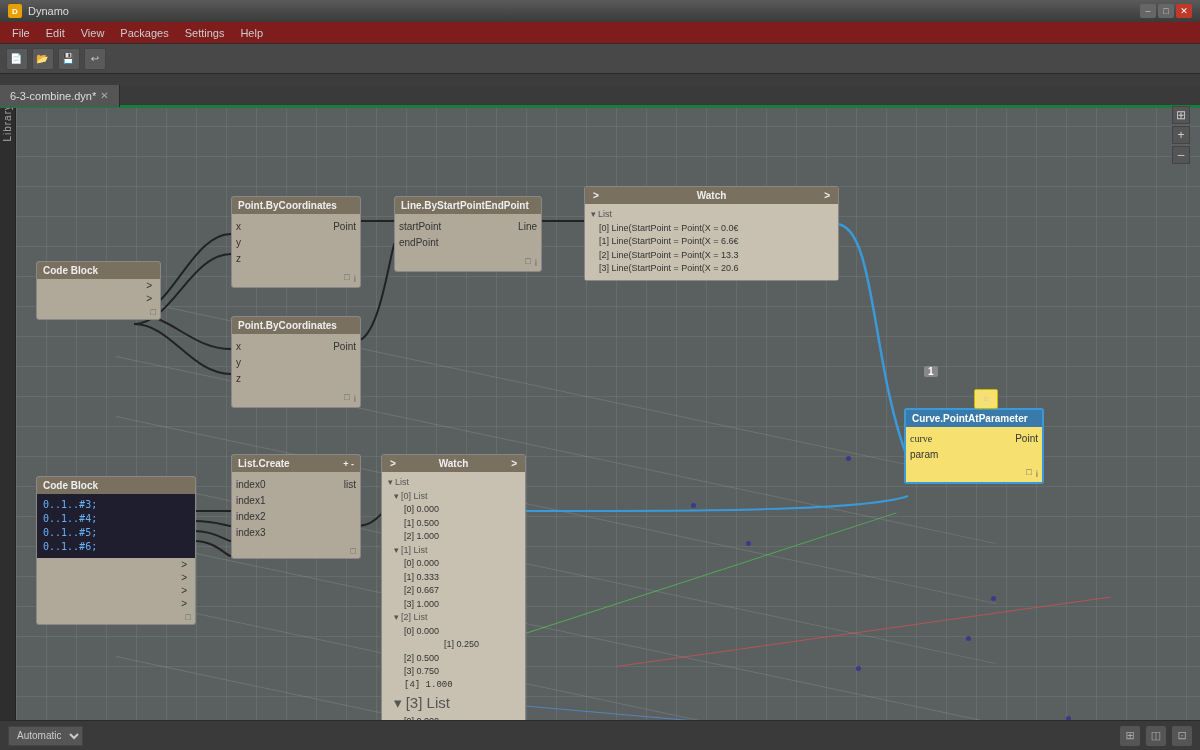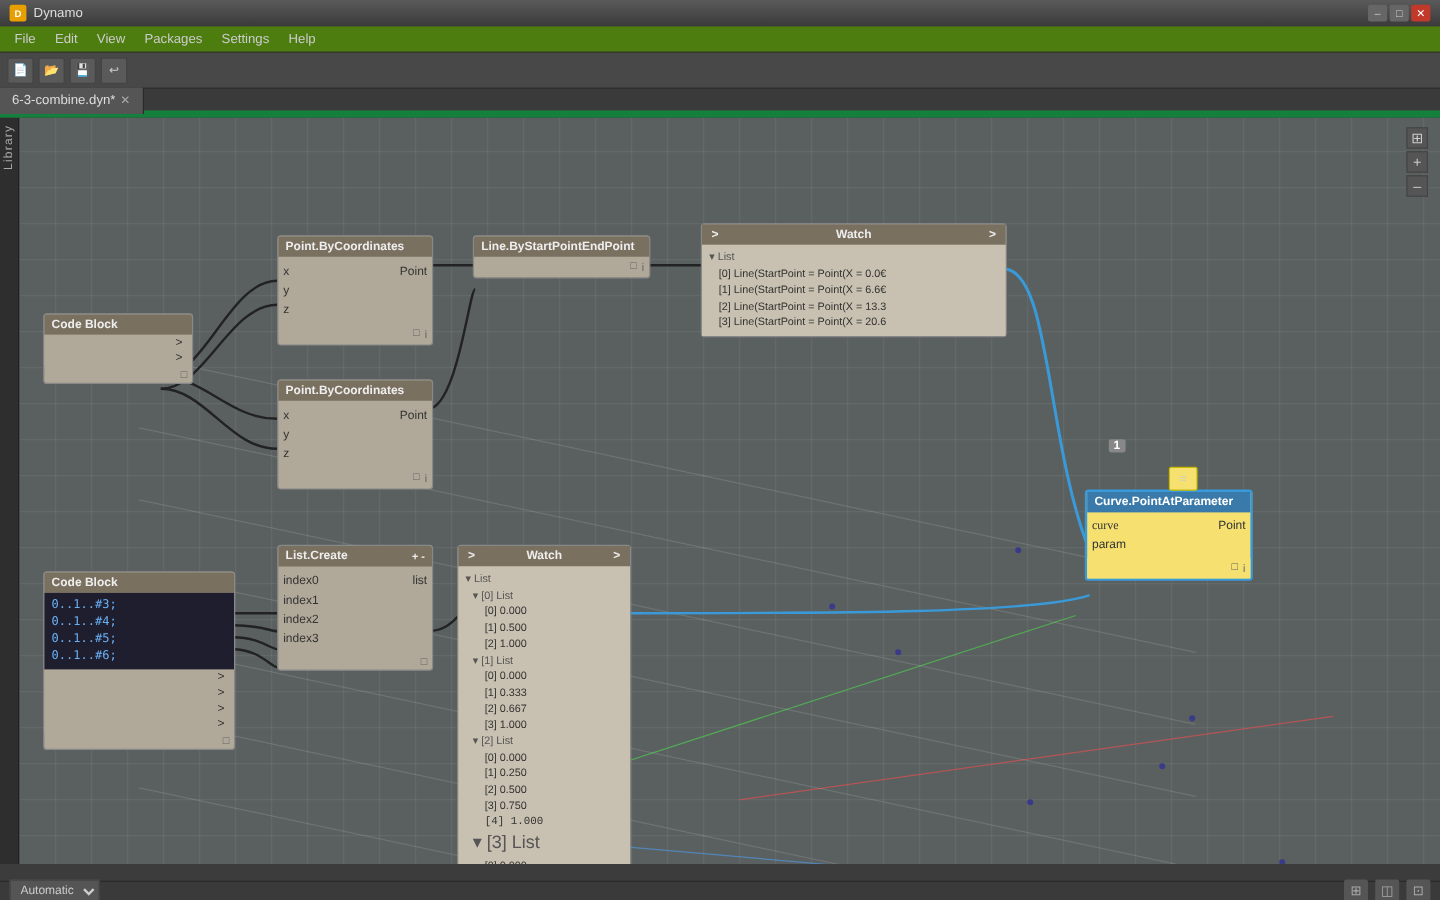--- a/index.html
+++ b/index.html
@@ -47,21 +47,21 @@
       border-radius: 2px;
     }
     #titlebar .win-btn.minimize { background: #666; }
     #titlebar .win-btn.maximize { background: #666; }
     #titlebar .win-btn.close { background: #c0392b; color: #fff; }
 
     
     #menubar {
       width: 100%;
       height: 22px;
-      background: #4d7c0f;
+      background: #7f1d1d;
       display: flex;
       align-items: center;
       padding: 0 4px;
       position: absolute;
       top: 22px; left: 0;
       z-index: 100;
       border-bottom: 1px solid #2a2a2a;
     }
     #menubar .menu-item {
       padding: 2px 8px;
@@ -94,23 +94,23 @@
     }
 
     
     #tabbar {
       width: 100%;
       height: 22px;
       background: #3a3a3a;
       display: flex;
       align-items: center;
       position: absolute;
-      top: 76px; left: 0;
+      top: 86px; left: 0;
       z-index: 100;
-      border-bottom: 6px solid #15803d;
+      border-bottom: 3px solid #15803d;
     }
     #tabbar .tab {
       height: 22px;
       padding: 0 10px;
       display: flex; align-items: center; gap: 4px;
       background: #555;
       border-right: 1px solid #2a2a2a;
       font-size: 11px; color: #ddd;
       cursor: pointer;
     }
@@ -316,21 +316,21 @@
       position: absolute;
       top: 0; left: 0;
       width: 100%; height: 100%;
       pointer-events: none;
       z-index: 5;
     }
 
     
     #statusbar {
       width: 100%;
-      height: 16px;
+      height: 30px;
       background: #3a3a3a;
       position: absolute;
       bottom: 0; left: 0;
       display: flex;
       align-items: center;
       padding: 0 8px;
       border-top: 1px solid #2a2a2a;
       z-index: 100;
       gap: 8px;
     }
@@ -553,20 +553,29 @@
     </div>
     <div class="node-footer">
       <span class="footer-icon">□</span>
       <span class="footer-icon">ℹ</span>
     </div>
   </div>
 
   <div class="node" style="left:378px; top:100px; width:148px;">
     <div class="node-title">
       <span>Line.ByStartPointEndPoint</span>
+    </div>
+    <div class="node-body">
+      <div class="port-row">
+        <span class="port-label">startPoint</span>
+        <span class="port-label right">Line</span>
+      </div>
+      <div class="port-row">
+        <span class="port-label">endPoint</span>
+      </div>
     </div>
     <div class="node-footer">
       <span class="footer-icon">□</span>
       <span class="footer-icon">ℹ</span>
     </div>
   </div>
 
   <div class="watch-node" style="left:568px; top:90px; width:255px;">
     <div class="watch-title">
       <span>&gt;</span>
@@ -645,21 +654,21 @@
       <div style="font-size:9px; color:#333; padding-left:16px;">   [0] 0.000</div>
       <div style="font-size:9px; color:#333; padding-left:16px;">   [1] 0.500</div>
       <div style="font-size:9px; color:#333; padding-left:16px;">   [2] 1.000</div>
       <div style="font-size:9px; color:#555; padding-left:6px;">▾ [1] List</div>
       <div style="font-size:9px; color:#333; padding-left:16px;">   [0] 0.000</div>
       <div style="font-size:9px; color:#333; padding-left:16px;">   [1] 0.333</div>
       <div style="font-size:9px; color:#333; padding-left:16px;">   [2] 0.667</div>
       <div style="font-size:9px; color:#333; padding-left:16px;">   [3] 1.000</div>
       <div style="font-size:9px; color:#555; padding-left:6px;">▾ [2] List</div>
       <div style="font-size:9px; color:#333; padding-left:16px;">   [0] 0.000</div>
-      <div style="font-size:9px; color:#333; padding-left:16px;">   [1] 0.250</div>
+      <div style="font-size:9px; color:#333; padding-left:16px;text-align:center;">   [1] 0.250</div>
       <div style="font-size:9px; color:#333; padding-left:16px;">   [2] 0.500</div>
       <div style="font-size:9px; color:#333; padding-left:16px;">   [3] 0.750</div>
       <div style="font-size:9px; color:#333; padding-left:16px;font-family:Liberation Mono, monospace;">   [4] 1.000</div>
       <div style="font-size:15px; color:#555; padding-left:6px;">▾ [3] List</div>
       <div style="font-size:9px; color:#333; padding-left:16px;">   [0] 0.000</div>
       <div style="font-size:9px; color:#333; padding-left:16px;">   [1] 0.???</div>
     </div>
   </div>
 
   <div class="note-icon" style="left:958px; top:293px;">≡</div>

